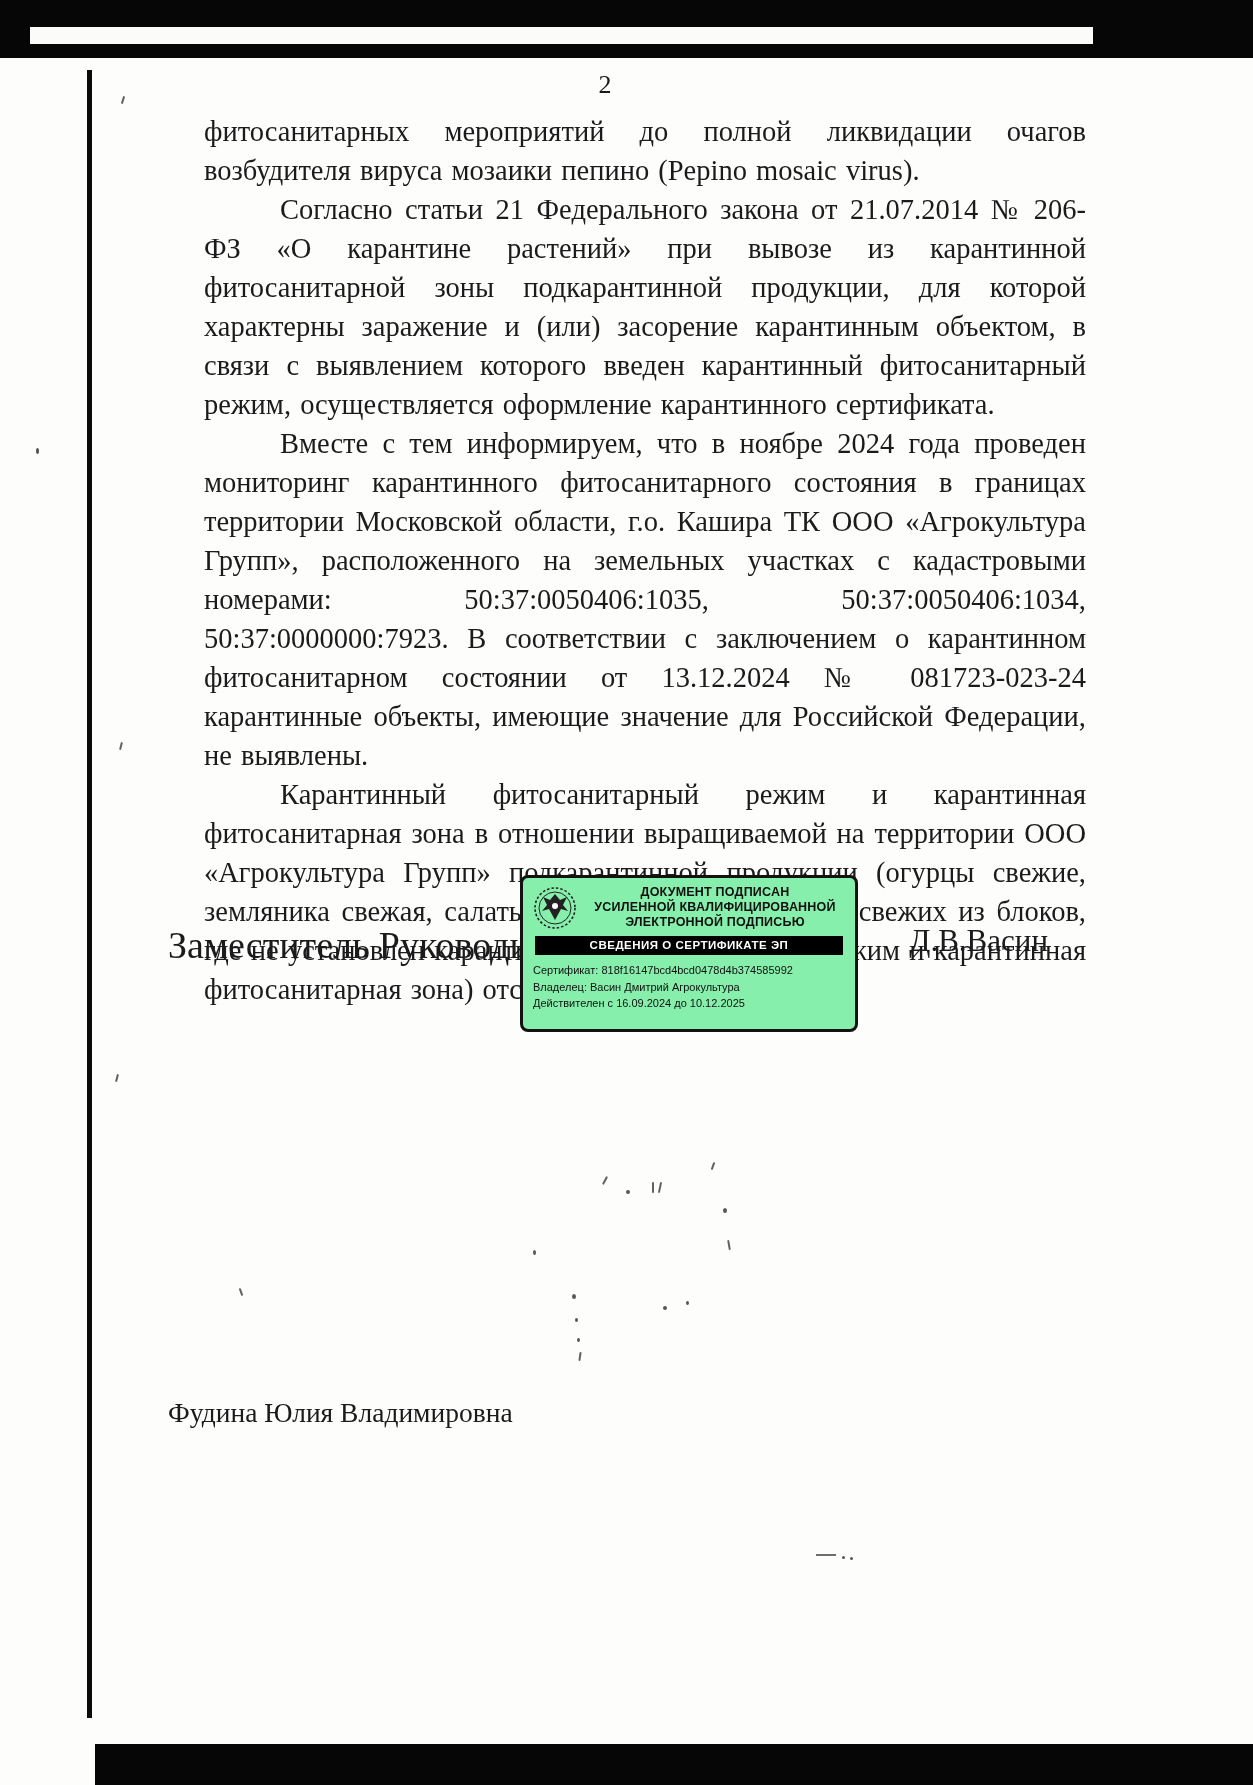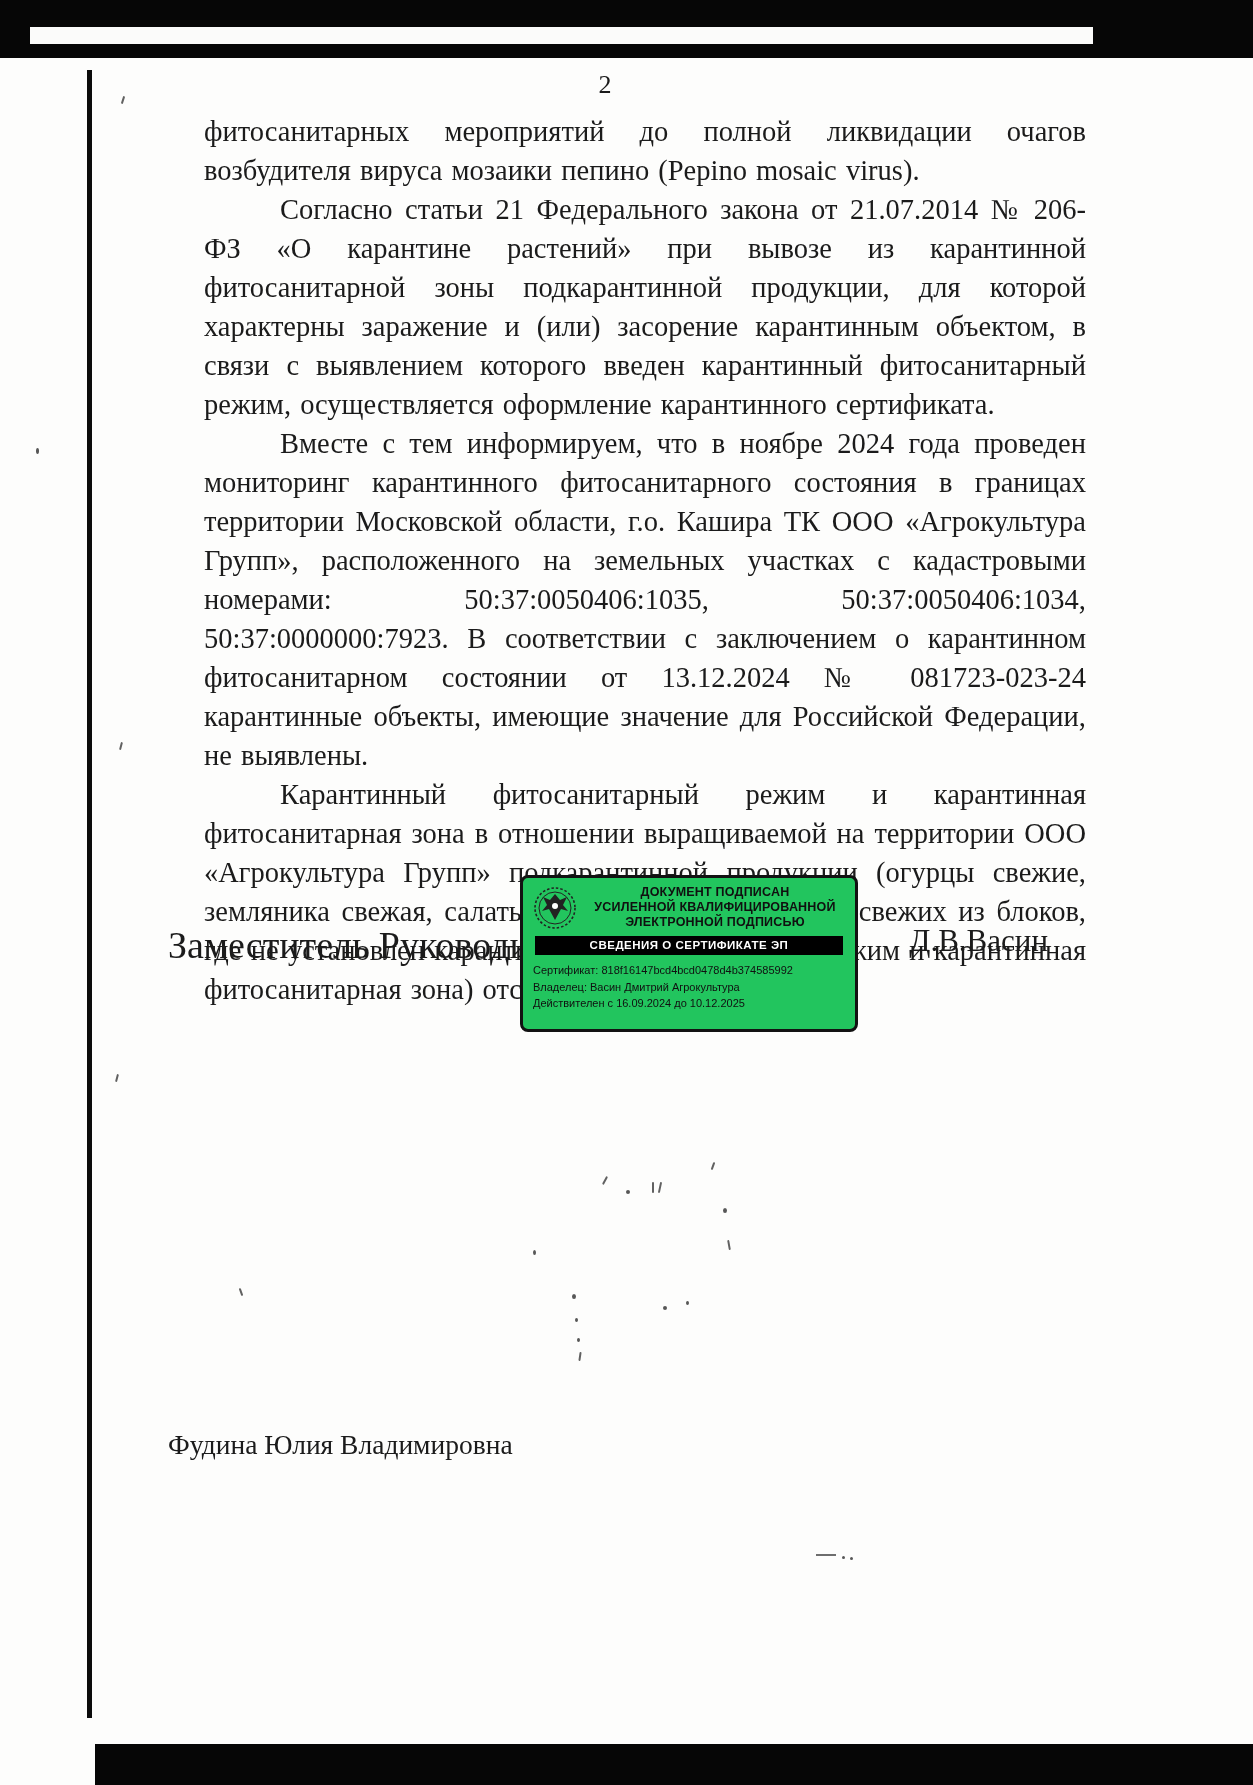--- a/index.html
+++ b/index.html
@@ -20,34 +20,34 @@
     font-size:28.5px;line-height:39px;text-align:justify;word-spacing:2px;margin-left:36px;
   }
   .text-block p{margin:0;}
   .text-block p.indent{text-indent:76px;}
 
   .sig-left{position:absolute;left:168px;top:923px;font-size:38px;}
   .sig-right{position:absolute;right:205px;top:923px;font-size:31px;}
 
   .stamp{
     position:absolute;left:520px;top:875px;width:338px;height:157px;
-    border:3px solid #121212;border-radius:8px;background:#22c55e;box-sizing:border-box;
+    border:3px solid #121212;border-radius:8px;background:#86efac;box-sizing:border-box;
     font-family:"Liberation Sans",sans-serif;padding:7px 10px 6px;color:#101010;
   }
   .stamp-head{display:flex;align-items:center;gap:8px;}
   .emblem{width:44px;height:44px;flex:0 0 auto;}
   .stamp-title{flex:1;text-align:center;font-weight:bold;font-size:12.5px;line-height:15px;letter-spacing:.2px;}
   .stamp-bar{
     margin:6px 2px 7px;background:#000;color:#fff;font-size:11.5px;font-weight:bold;
     text-align:center;padding:3px 12px 4px;letter-spacing:.5px;
   }
   .stamp-details{font-size:11px;line-height:16.5px;}
   .stamp-details div{white-space:nowrap;}
 
-  .footer-contact{position:absolute;left:168px;top:1428px;font-size:27.5px;line-height:33px;}
+  .footer-contact{position:absolute;left:168px;top:1396px;font-size:27.5px;line-height:33px;}
 
   
   .noise{position:absolute;top:0;left:0;width:100%;height:100%;pointer-events:none;}
   .speck{position:absolute;background:#3a3a3a;border-radius:50%;opacity:.85;}
   .tick{position:absolute;width:2px;background:#3a3a3a;opacity:.8;border-radius:1px;}
   .dash{position:absolute;height:2px;background:#4a4a4a;opacity:.8;}
 </style>
 </head>
 <body>
 

